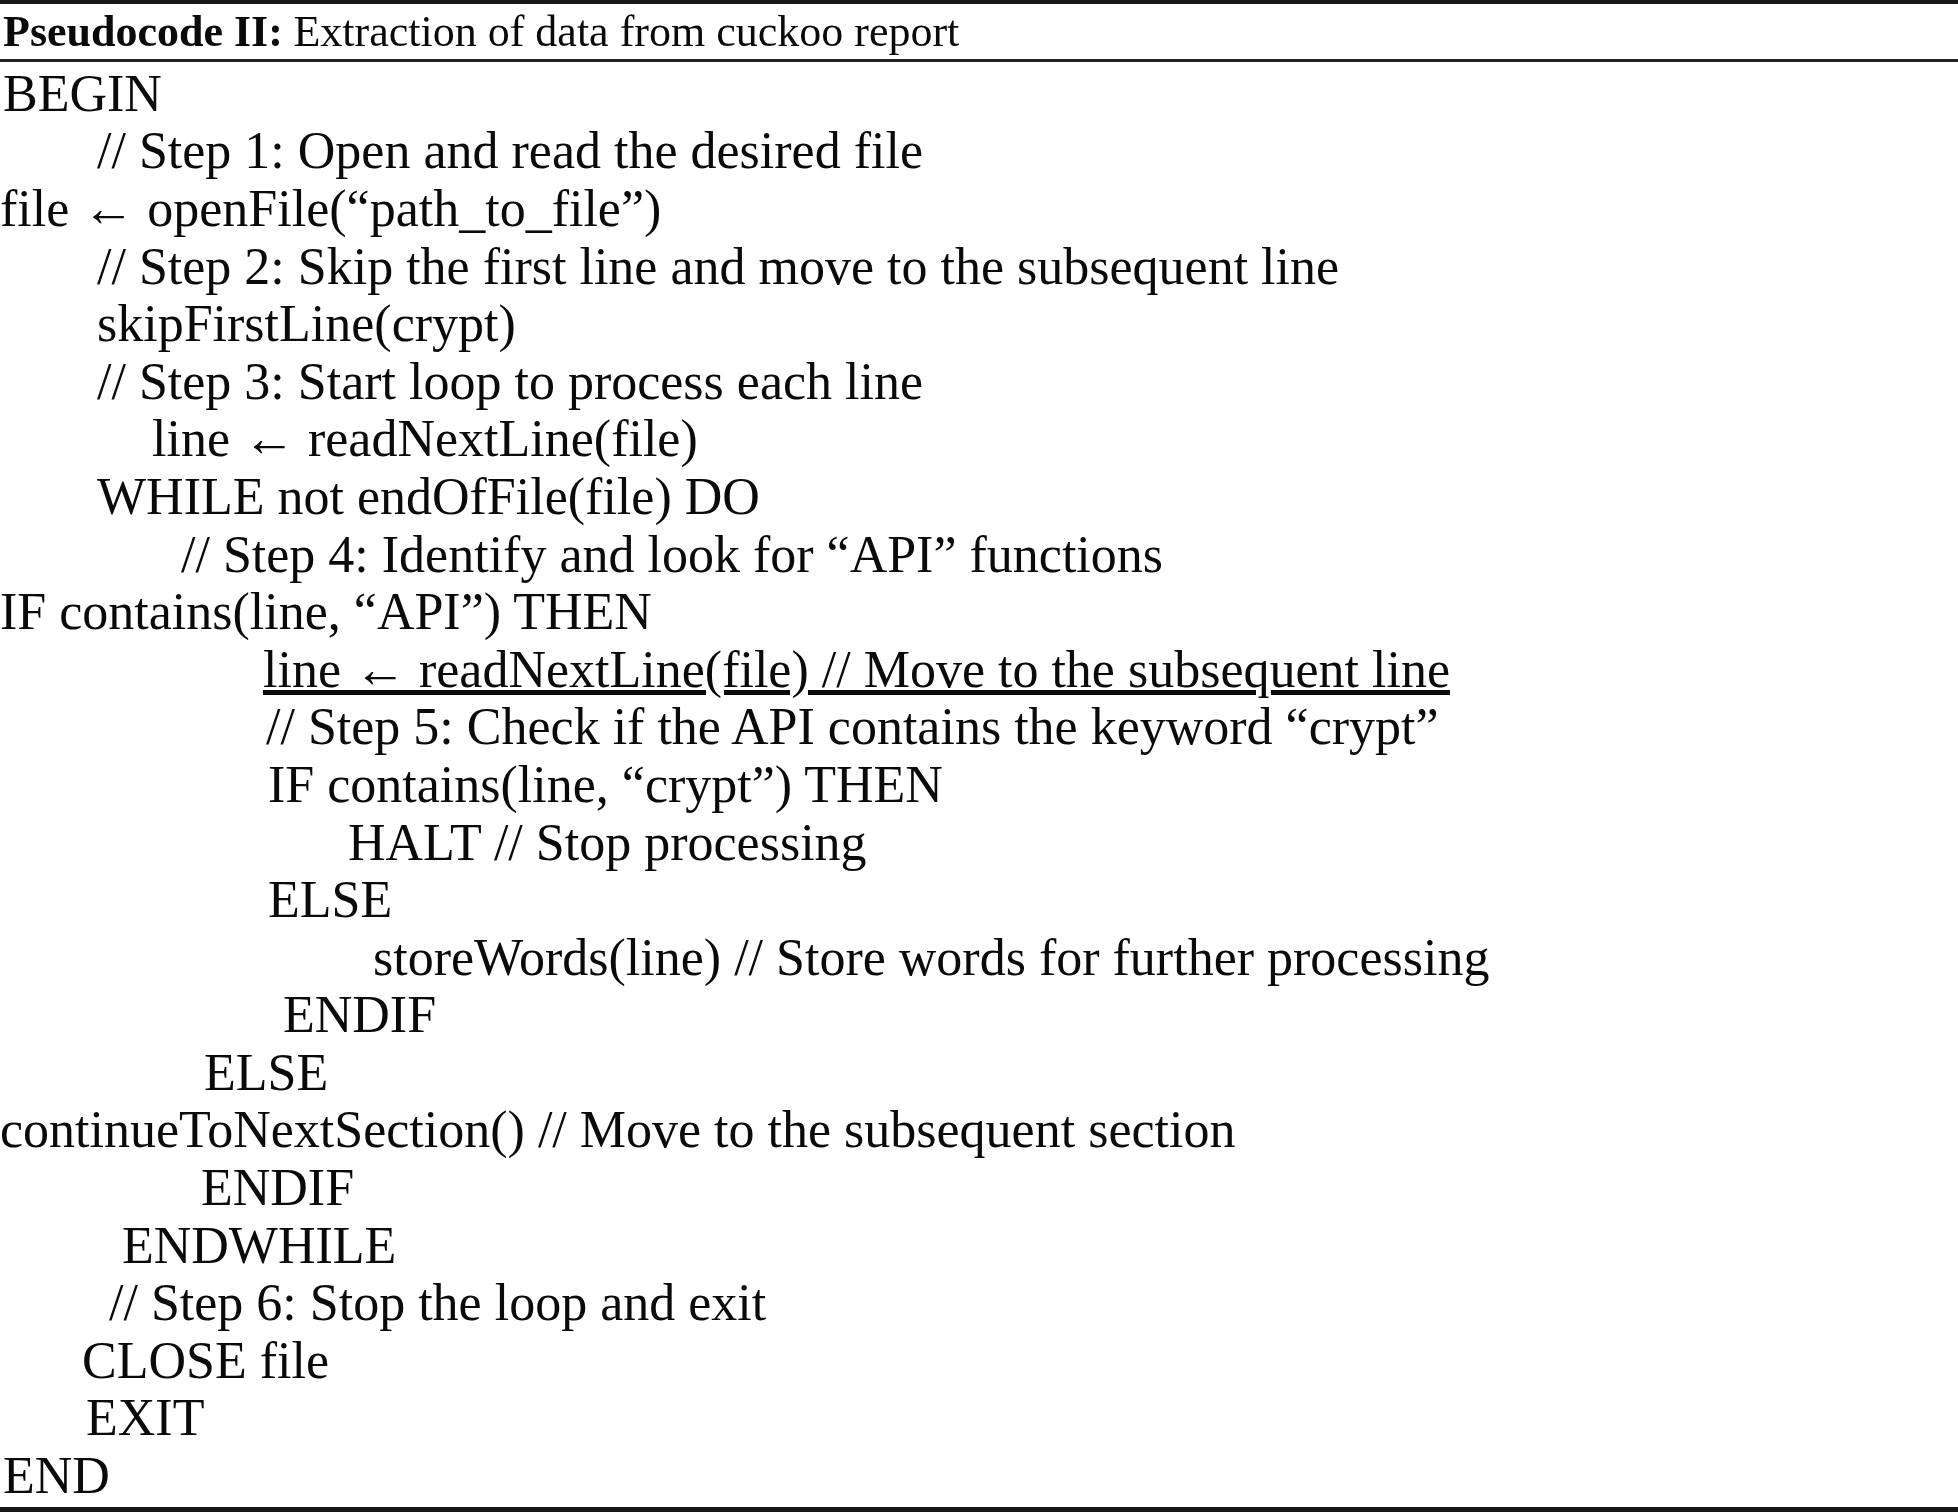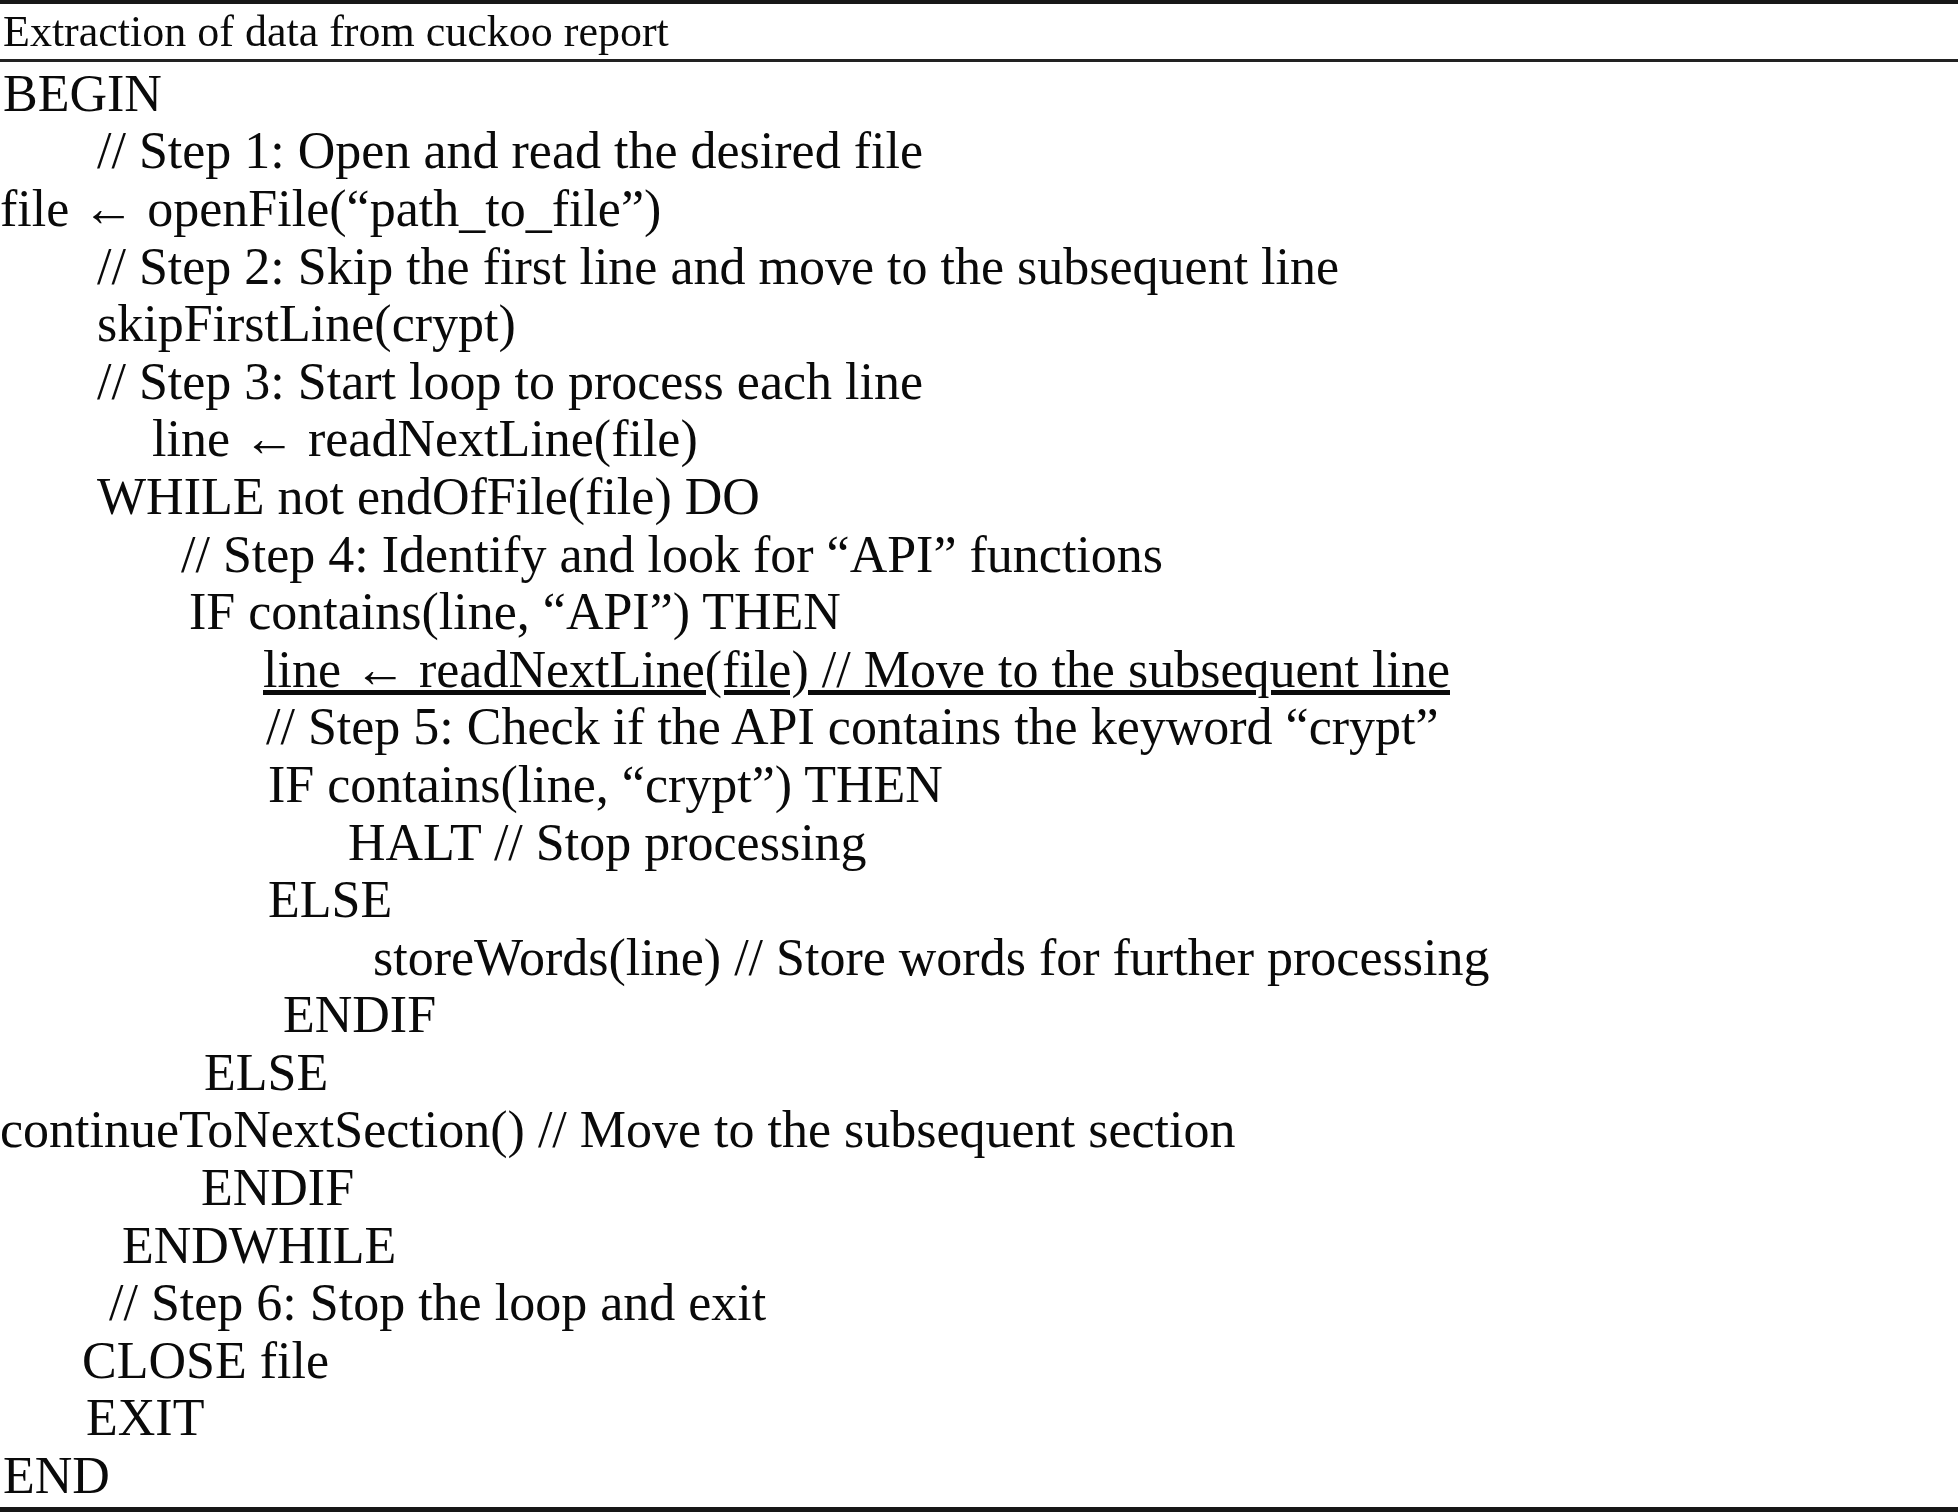--- a/index.html
+++ b/index.html
@@ -48,33 +48,34 @@
     font-size: 52px;
     line-height: 1;
     white-space: pre;
   }
 </style>
 </head>
 <body>
 
 <div class="listing">
   <div class="caption">
+    <span class="label">Pseudocode II:</span>
       <span>Extraction of data from cuckoo report</span>
   </div>
   <div class="code-body" id="code-body">
       <div class="code-line" style="padding-left: 3px;">BEGIN</div>
       <div class="code-line" style="padding-left: 97px;">// Step 1: Open and read the desired file</div>
       <div class="code-line" style="">file ← openFile(“path_to_file”)</div>
       <div class="code-line" style="padding-left: 97px;">// Step 2: Skip the first line and move to the subsequent line</div>
       <div class="code-line" style="padding-left: 97px;">skipFirstLine(crypt)</div>
       <div class="code-line" style="padding-left: 97px;">// Step 3: Start loop to process each line</div>
       <div class="code-line" style="padding-left: 152px;">line ← readNextLine(file)</div>
       <div class="code-line" style="padding-left: 97px;">WHILE not endOfFile(file) DO</div>
       <div class="code-line" style="padding-left: 181px;">// Step 4: Identify and look for “API” functions</div>
-      <div class="code-line" style="padding-left: 189px;">IF contains(line, “API”) THEN</div>
+      <div class="code-line" style="">IF contains(line, “API”) THEN</div>
       <div class="code-line" style="padding-left: 263px; text-decoration: underline;">line ← readNextLine(file) // Move to the subsequent line</div>
       <div class="code-line" style="padding-left: 266px;">// Step 5: Check if the API contains the keyword “crypt”</div>
       <div class="code-line" style="padding-left: 268px;">IF contains(line, “crypt”) THEN</div>
       <div class="code-line" style="padding-left: 348px;">HALT // Stop processing</div>
       <div class="code-line" style="padding-left: 268px;">ELSE</div>
       <div class="code-line" style="padding-left: 373px;">storeWords(line) // Store words for further processing</div>
       <div class="code-line" style="padding-left: 283px;">ENDIF</div>
       <div class="code-line" style="padding-left: 204px;">ELSE</div>
       <div class="code-line" style=" text-align: center;">continueToNextSection() // Move to the subsequent section</div>
       <div class="code-line" style="padding-left: 201px;">ENDIF</div>

